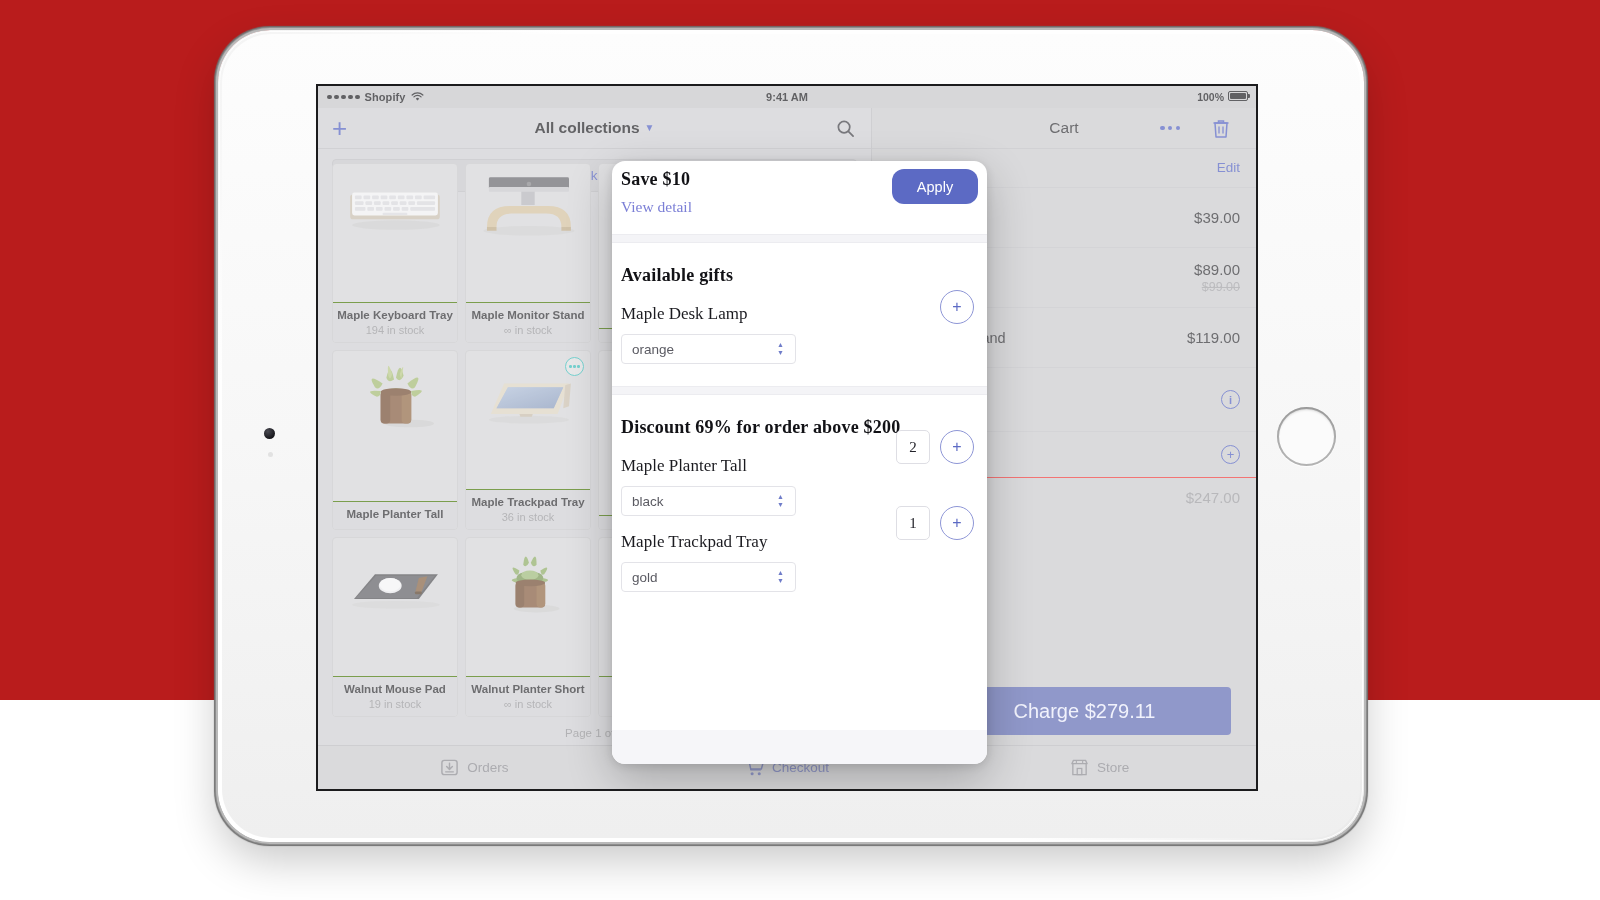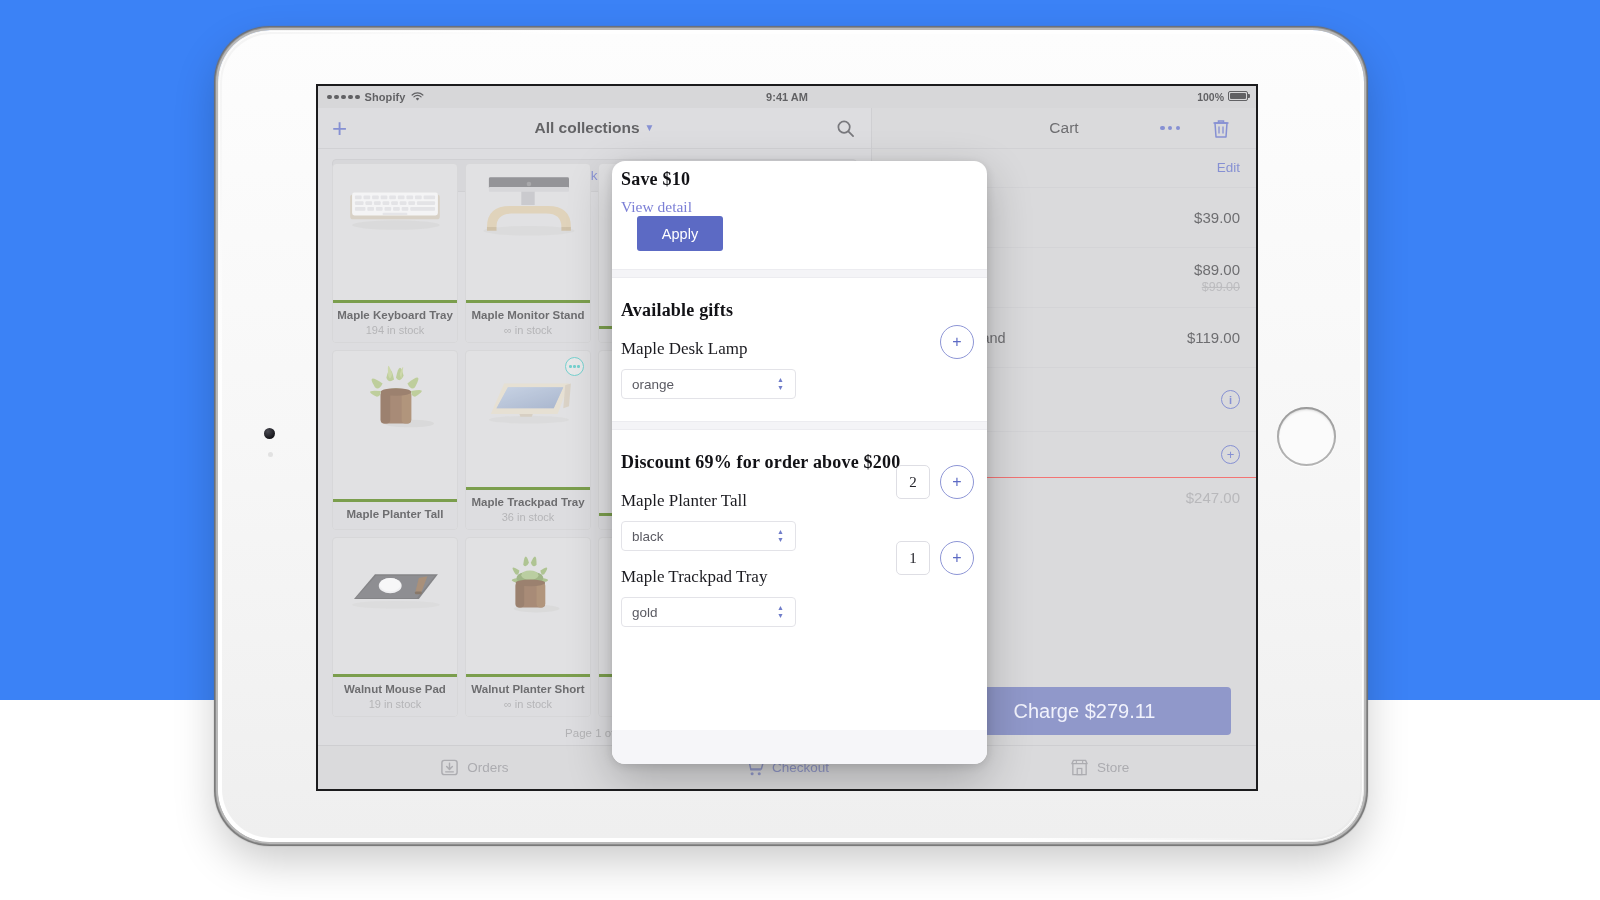--- a/index.html
+++ b/index.html
@@ -4,21 +4,21 @@
 <style>
   * { box-sizing: border-box; margin: 0; padding: 0; }
   html, body {
     width: 1600px; height: 900px;
     background: #ffffff;
     font-family: "Liberation Sans", sans-serif;
     overflow: hidden;
   }
 
   
-  #stage { position: relative; width: 1600px; height: 700px; background: #3b82f6; text-decoration: underline; }
+  #stage { position: relative; width: 1600px; height: 700px; background: #b91c1c; text-decoration: underline; }
 
   .ipad-outer {
     position: absolute;
     left: 218px; top: 30px;
     width: 1146px; height: 812px;
     border-radius: 52px;
     background:
       linear-gradient(135deg,#f3f3f3 0%,#ffffff 18%,#ffffff 82%,#e9e9e9 100%);
     box-shadow:
       0 0 0 2px #b9b9b9,
@@ -131,21 +131,21 @@
     grid-template-columns: repeat(4, 1fr);
     grid-template-rows: repeat(3, 1fr);
     gap:7px;
   }
   .tile {
     background:#d7d7d9; border:1px solid #c9c9cc; border-radius:4px;
     display:flex; flex-direction:column; overflow:hidden; position:relative;
   }
   .tile-img { flex:1; position:relative; overflow:hidden; }
   .tile-meta {
-    background:#d2d2d5; border-top:3px solid #4d7c0f;
+    background:#d2d2d5; border-top:1px solid #4d7c0f;
     padding:5px 4px 6px; text-align:center;
   }
   .tile-name{ font-size:11.5px; font-weight:bold; color:#3a3a3e; line-height:1.25;}
   .tile-stock{ font-size:11px; color:#9b9b9f; margin-top:2px;}
   .tile-badge{
     position:absolute; right:6px; top:6px; width:19px;height:19px;border-radius:50%;
     border:1.6px solid #47c1bf; display:flex;align-items:center;justify-content:center;
     gap:1.6px; background:rgba(255,255,255,0.25);
   }
   .tile-badge i{width:2.6px;height:2.6px;border-radius:50%;background:#47c1bf;display:block;}
@@ -237,33 +237,33 @@
     background:#ffffff; border-radius:13px;
     box-shadow:0 16px 46px rgba(0,0,0,0.24), 0 2px 10px rgba(0,0,0,0.12);
     overflow:hidden; display:flex; flex-direction:column;
   }
   .m-title{
     text-align:center; font-size:16.5px; font-weight:bold; color:#1f1f23;
     padding:23px 0 22px;
   }
   .m-sect{ padding:0 9px; }
   .m-promo{
-    display:flex; align-items:flex-start; padding:8px 0 18px 0;flex-direction:column;
+    display:flex; align-items:flex-start; padding:8px 0 18px 0;
   }
   .m-promo-l{ flex:1; }
   .m-promo-title{
     font-family:"Liberation Serif", serif;
     font-size:18px; font-weight:bold; color:#121216; letter-spacing:.2px;
   }
   .m-promo-link{
     font-family:"Liberation Serif", serif;
     font-size:15.5px; color:#7b7fd6; margin-top:8px;
   }
   .m-apply{
-    background:#5c6ac4; color:#fff; border:none; border-radius:3px;
+    background:#5c6ac4; color:#fff; border:none; border-radius:12px;
     width:86px; height:35px; font-size:14.5px; font-family:"Liberation Sans",sans-serif;
     cursor:pointer;
     margin-left:16px;
   }
   .m-divider{ height:9px; background:#f4f4f7; border-top:1px solid #ececf0; border-bottom:1px solid #ececf0;}
   .m-group-title{
     font-family:"Liberation Serif", serif;
     font-size:18px; font-weight:bold; color:#121216;
     padding:22px 0 6px 0; letter-spacing:.2px;
   }

